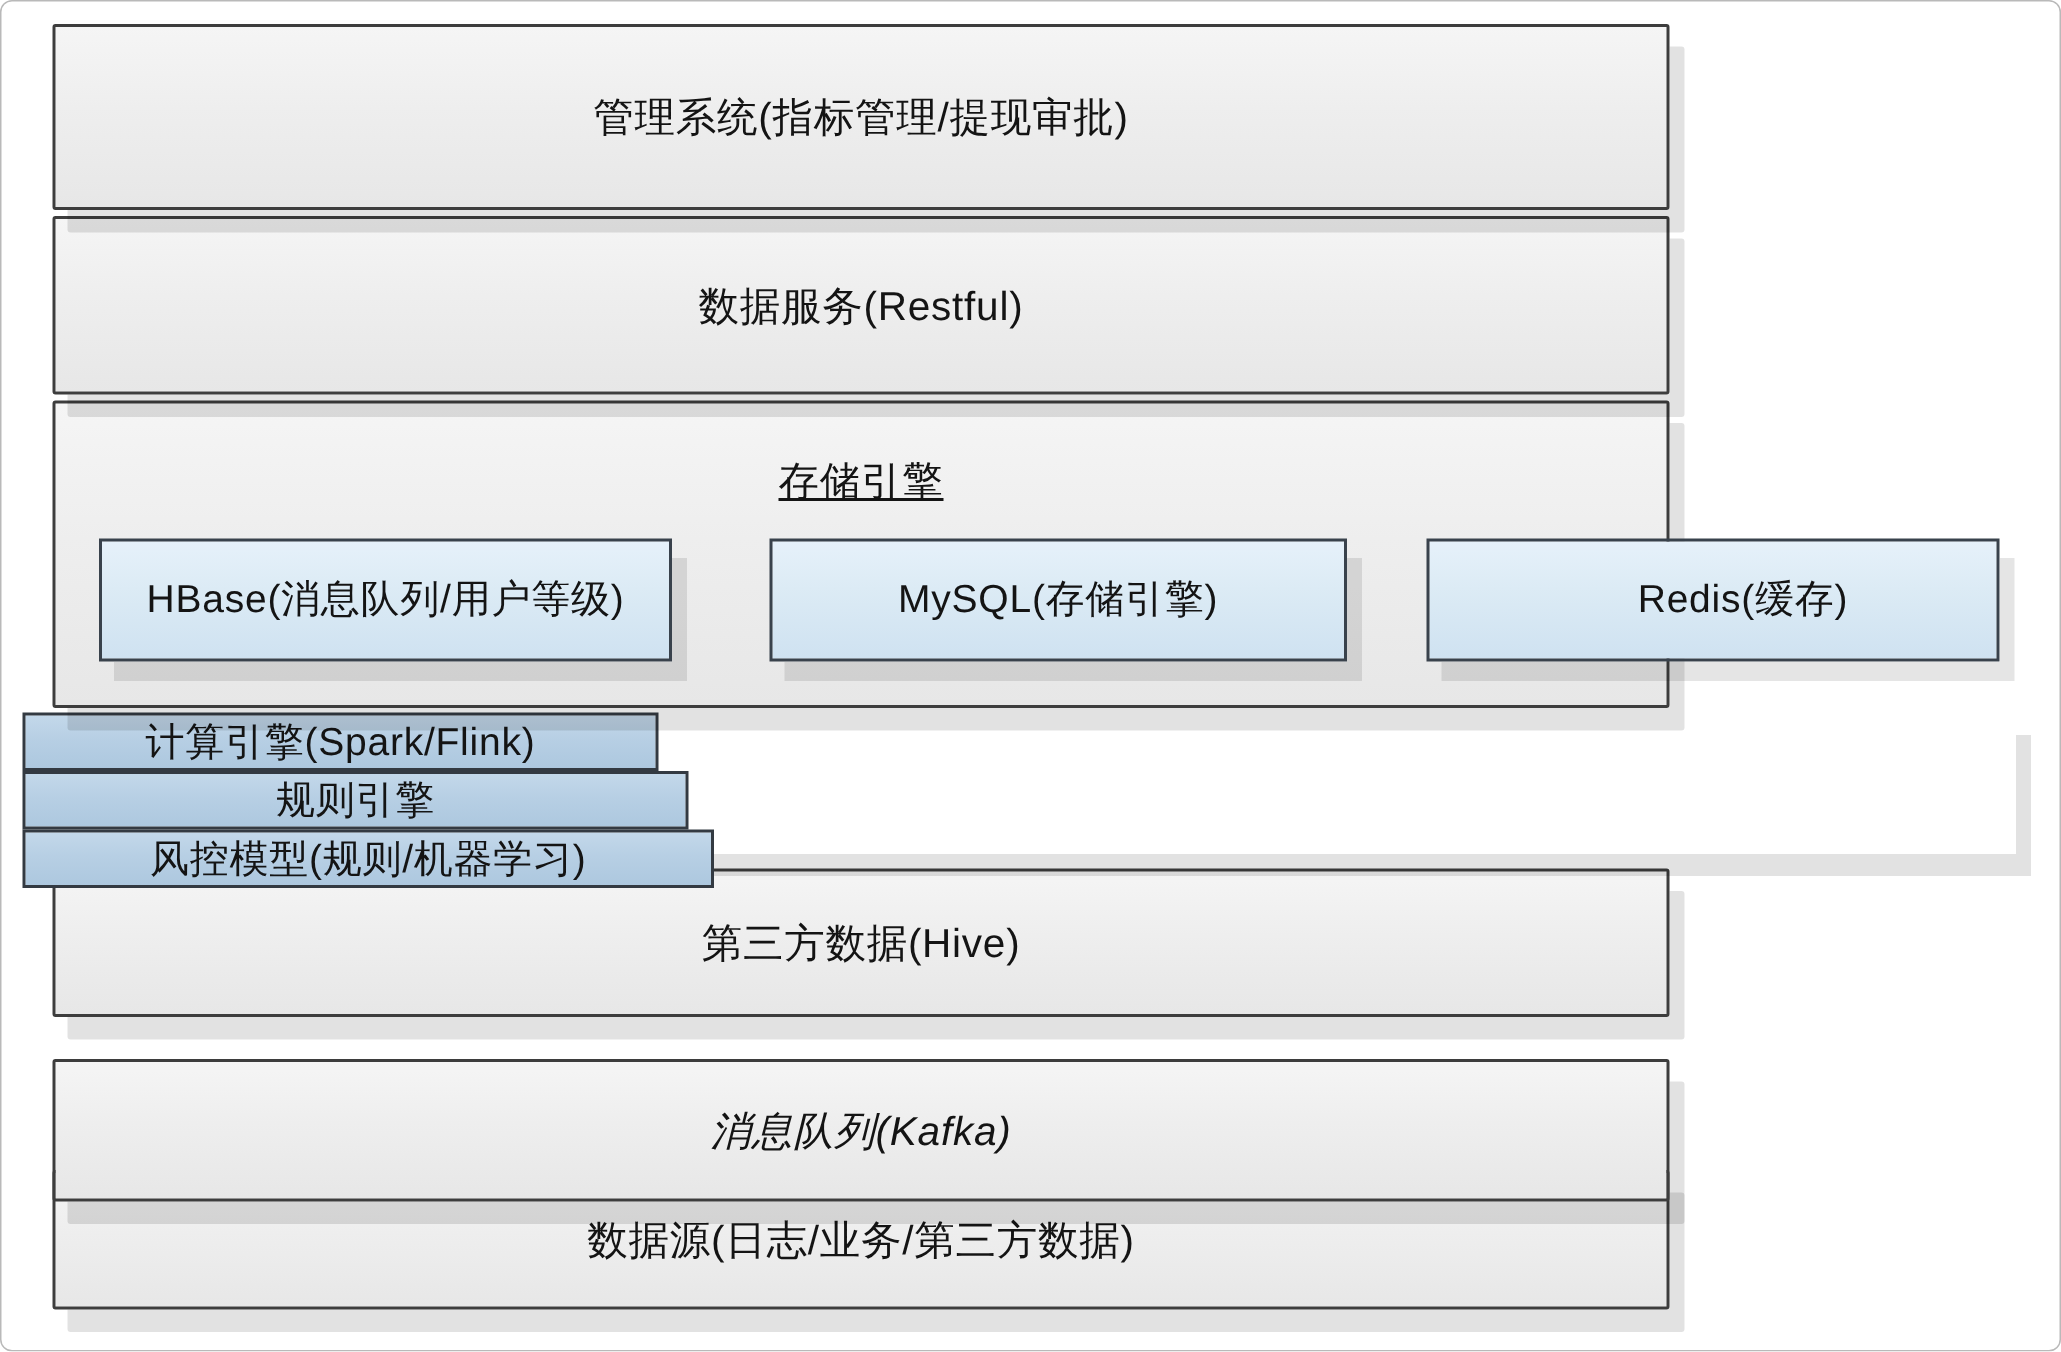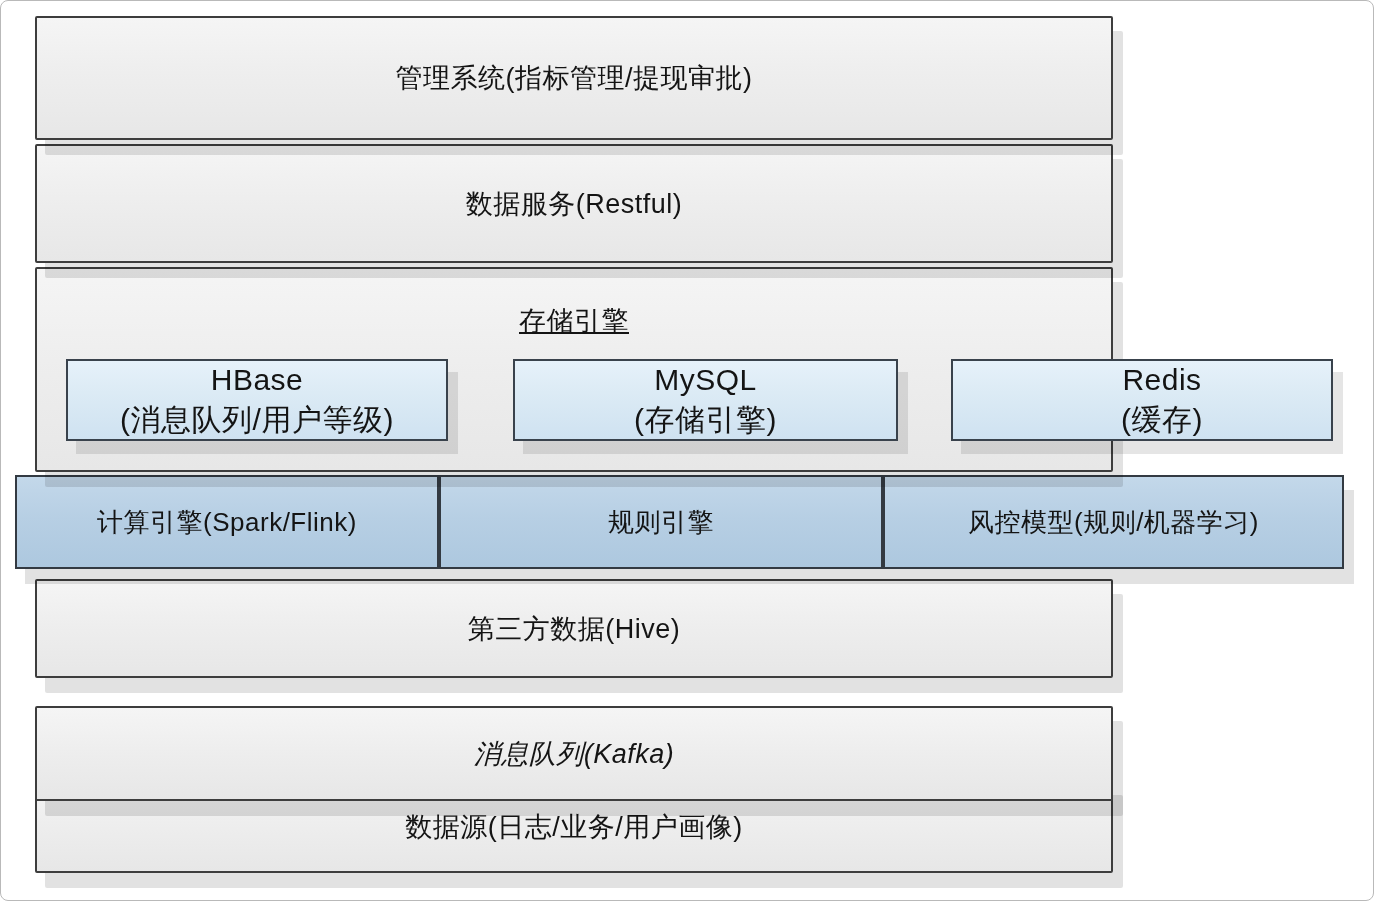--- a/index.html
+++ b/index.html
@@ -55,42 +55,43 @@
   }
   .store-box {
     position: absolute;
     top: 90px;
     height: 82px;
     box-sizing: border-box;
     border: 2px solid #39424c;
     background: linear-gradient(180deg, #e6f1fa 0%, #dcebf5 40%, #cfe2f1 100%);
     box-shadow: 10px 13px 0 rgba(0,0,0,0.10);
     display: flex;
-    flex-direction: column;
+    flex-direction: row;
     align-items: center;
     justify-content: center;
-    font-size: 30px;
+    font-size: 26px;
     line-height: 1.35;
     color: #141414;
     text-align: left;
   }
   .store-hbase { left: 29px;  width: 382px; }
   .store-mysql { left: 476px; width: 385px; }
   .store-redis { left: 914px; width: 382px; padding-left: 40px; }
 
   
   .engine-row {
     position: absolute;
     left: 14px;
     top: 474px;
     width: 1329px;
     height: 94px;
     z-index: 17;
     display: flex;
     box-shadow: 10px 15px 0 rgba(0,0,0,0.115);
+    flex-direction: column;
   }
   .engine-cell {
     box-sizing: border-box;
     border: 2px solid #333a42;
     background: linear-gradient(180deg, #c3d8ea 0%, #b7cfe4 45%, #adc8df 100%);
     display: flex;
     align-items: center;
     justify-content: center;
     font-size: 26px;
     color: #141414;
@@ -146,16 +147,16 @@
 
   <div class="layer l5">
     <span>第三方数据(Hive)</span>
   </div>
 
   <div class="layer l6">
     <span>消息队列(Kafka)</span>
   </div>
 
   <div class="layer l7">
-    <span>数据源(日志/业务/用户画像)</span>
+    <span>数据源(日志/业务/第三方数据)</span>
   </div>
 
 </div>
 
 </body></html>

